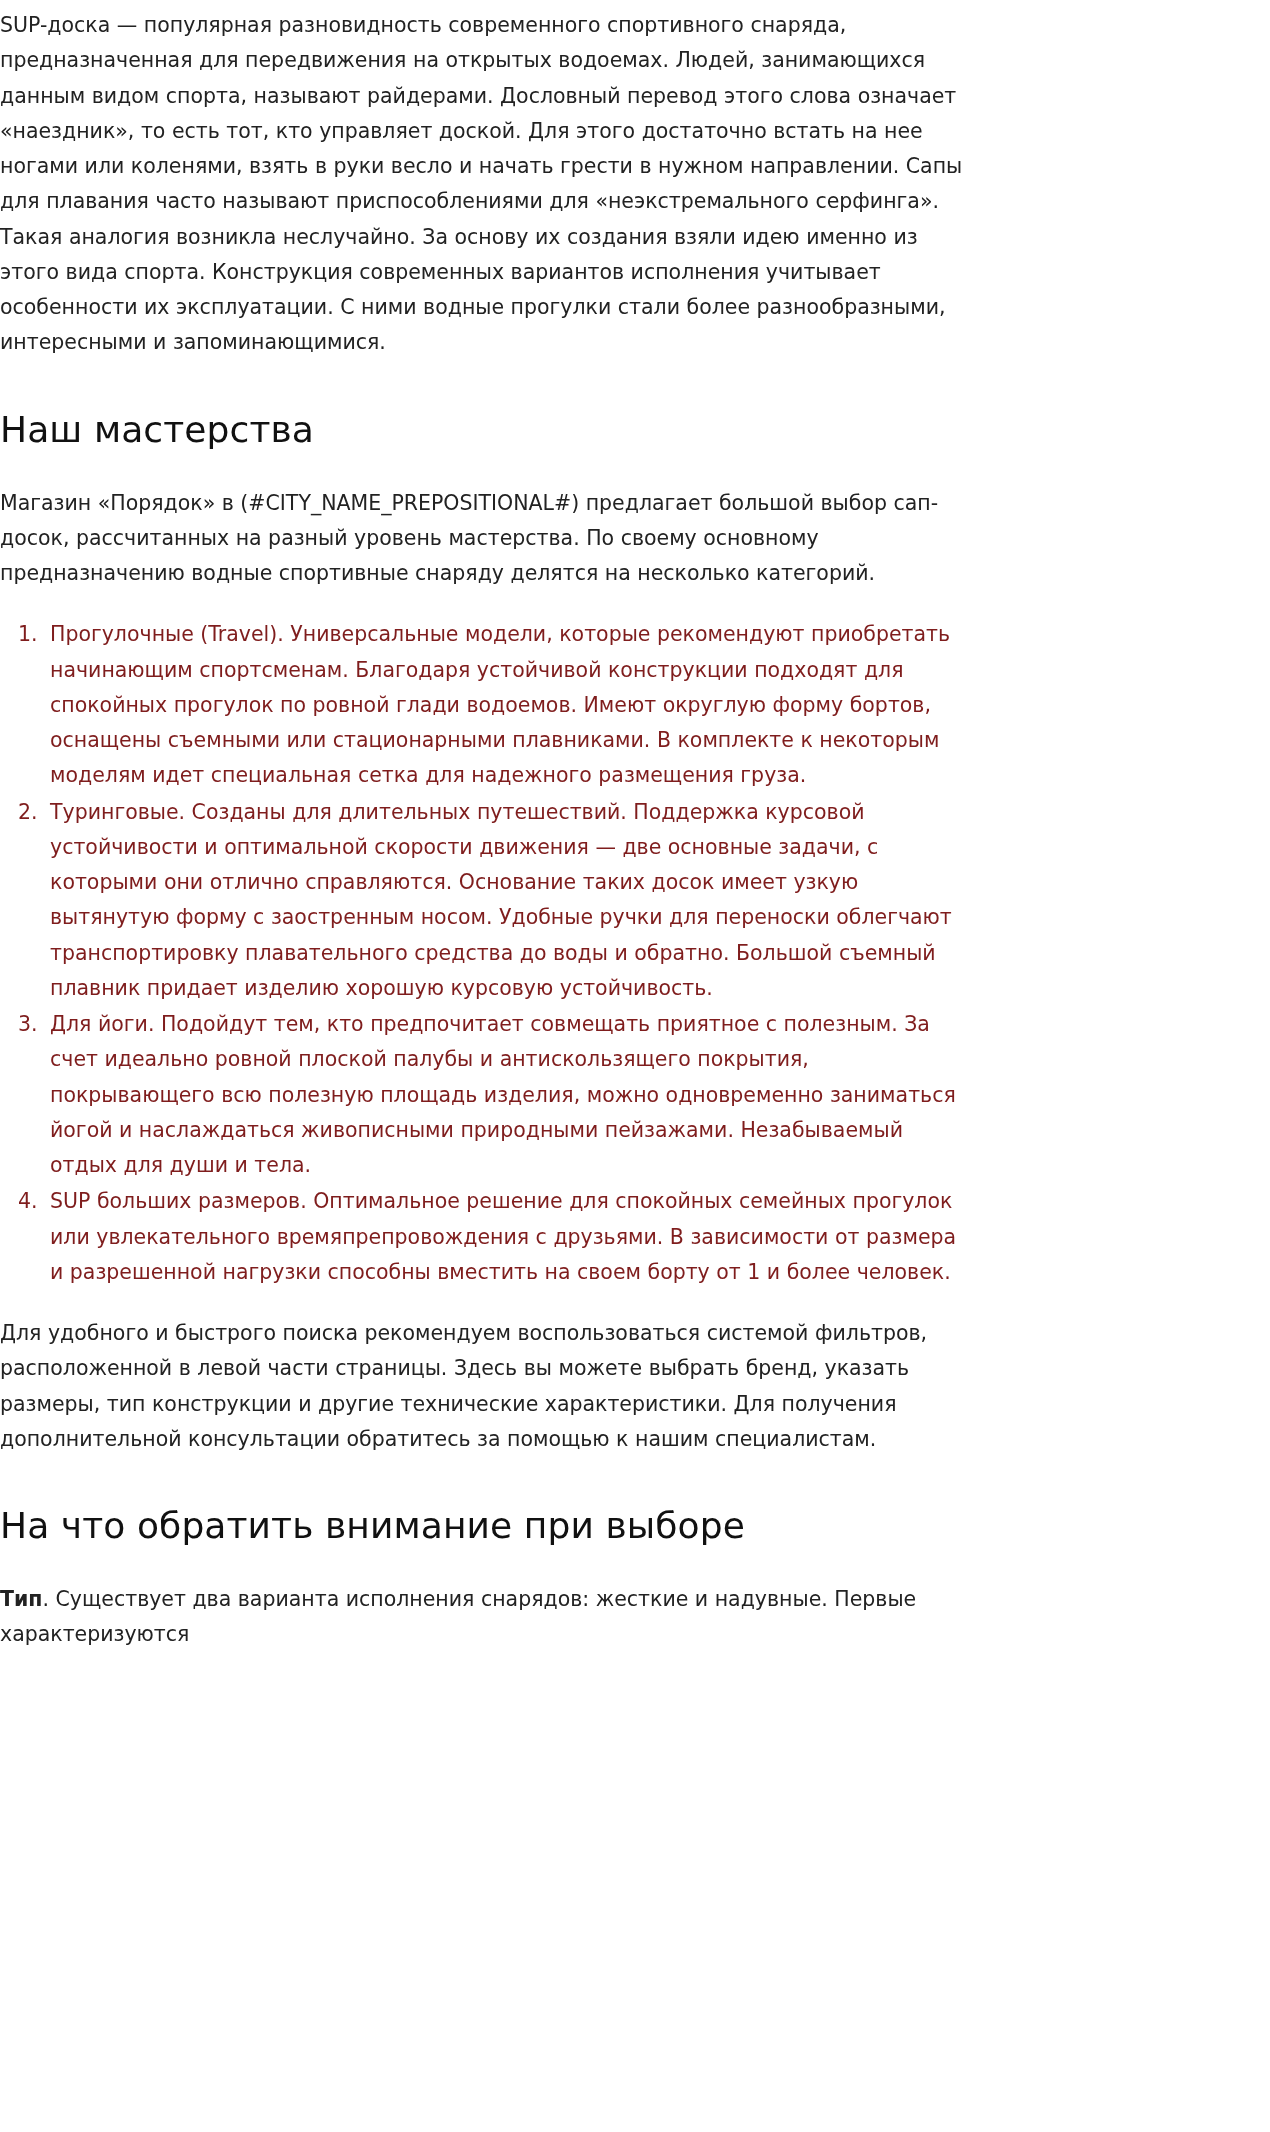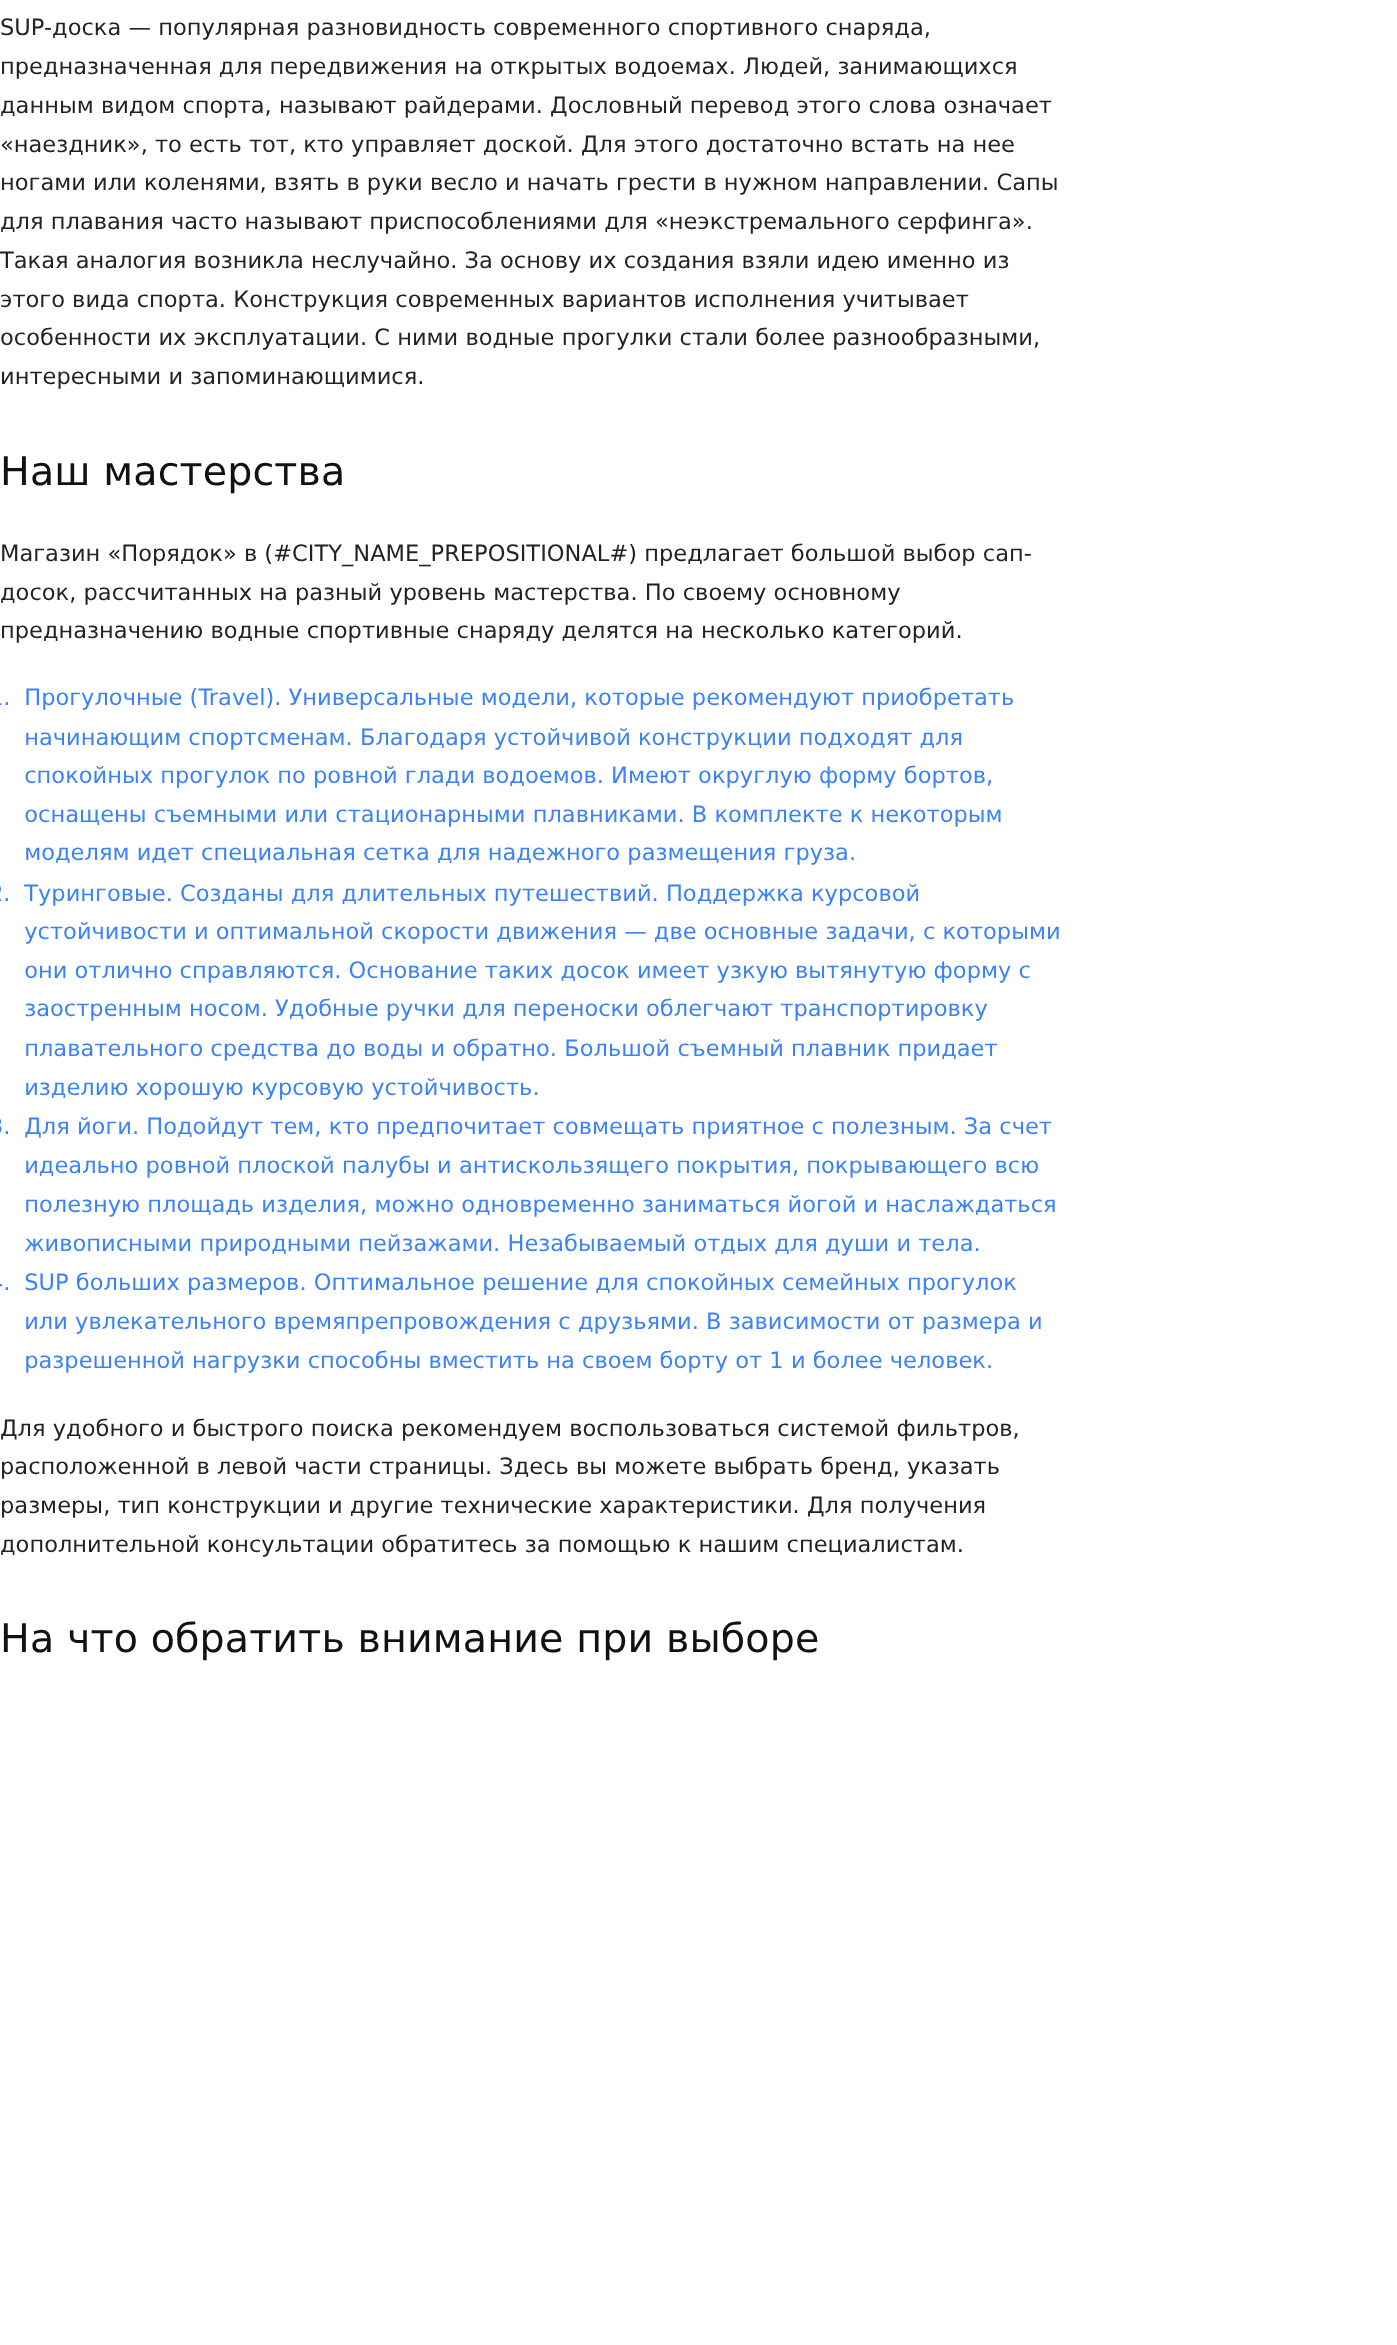--- a/index.html
+++ b/index.html
@@ -30,24 +30,24 @@
   h2.section-heading {
     font-size: 36px;
     line-height: 1.25;
     font-weight: 400;
     color: #111111;
     margin: 46px 0 34px 0;
     letter-spacing: 0.1px;
   }
   ol.category-list {
     margin: 0 0 26px 0;
-    padding-left: 16px;
+    padding-left: 44px;
     font-size: 20.5px;
     line-height: 1.72;
-    color: #3b82f6;
+    color: #7f1d1d;
   }
   ol.category-list > li {
     margin: 0 0 1px 0;
     padding-left: 6px;
   }
   b, strong { font-weight: 700; }
 </style>
 </head>
 <body>
 
@@ -63,14 +63,15 @@
     <li>Прогулочные (Travel). Универсальные модели, которые рекомендуют приобретать начинающим спортсменам. Благодаря устойчивой конструкции подходят для спокойных прогулок по ровной глади водоемов. Имеют округлую форму бортов, оснащены съемными или стационарными плавниками. В комплекте к некоторым моделям идет специальная сетка для надежного размещения груза.</li>
     <li>Туринговые. Созданы для длительных путешествий. Поддержка курсовой устойчивости и оптимальной скорости движения — две основные задачи, с которыми они отлично справляются. Основание таких досок имеет узкую вытянутую форму с заостренным носом. Удобные ручки для переноски облегчают транспортировку плавательного средства до воды и обратно. Большой съемный плавник придает изделию хорошую курсовую устойчивость.</li>
     <li>Для йоги. Подойдут тем, кто предпочитает совмещать приятное с полезным. За счет идеально ровной плоской палубы и антискользящего покрытия, покрывающего всю полезную площадь изделия, можно одновременно заниматься йогой и наслаждаться живописными природными пейзажами. Незабываемый отдых для души и тела.</li>
     <li>SUP больших размеров. Оптимальное решение для спокойных семейных прогулок или увлекательного времяпрепровождения с друзьями. В зависимости от размера и разрешенной нагрузки способны вместить на своем борту от 1 и более человек.</li>
   </ol>
 
   <p class="body-text">Для удобного и быстрого поиска рекомендуем воспользоваться системой фильтров, расположенной в левой части страницы. Здесь вы можете выбрать бренд, указать размеры, тип конструкции и другие технические характеристики. Для получения дополнительной консультации обратитесь за помощью к нашим специалистам.</p>
 
   <h2 class="section-heading">На что обратить внимание при выборе</h2>
 
+  <p class="body-text"><b>Тип</b><span>. Существует два варианта исполнения снарядов: жесткие и надувные. Первые характеризуются</span></p>
 
 </div>
 
 </body></html>

